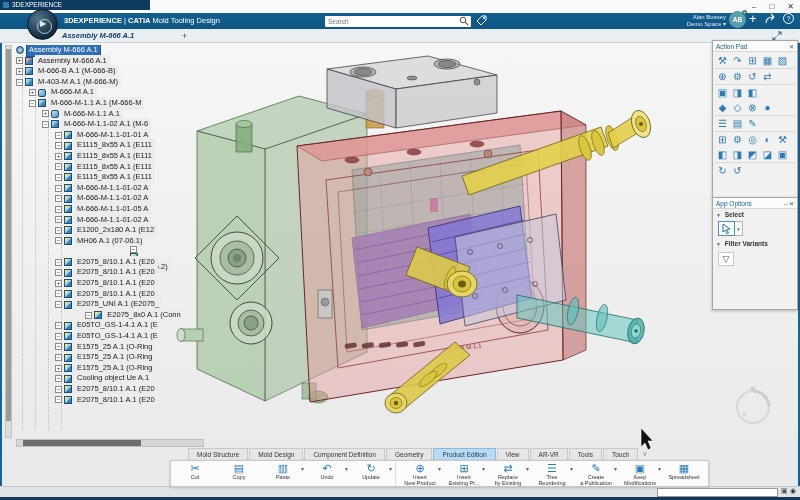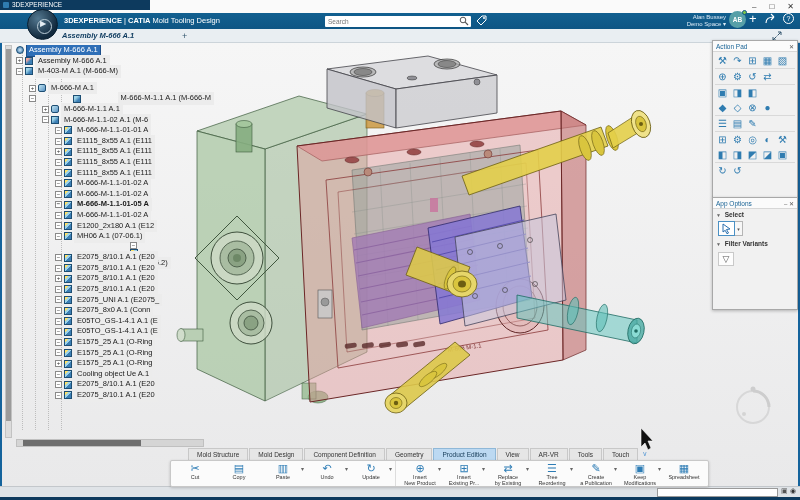--- a/index.html
+++ b/index.html
@@ -319,30 +319,35 @@
     <div class="trow sel" style="padding-left: 2px;">
       <span class="ticon root"></span>
       <span class="tlabel">Assembly M-666 A.1</span>
     </div>
     <div class="trow" style="padding-left: 2px;">
       <span class="exp">+</span>
       <span class="ticon assembly"></span>
       <span class="tlabel">Assembly M-666 A.1</span>
     </div>
     <div class="trow" style="padding-left: 2px;">
+      <span class="exp">+</span>
+      <span class="ticon product"></span>
+      <span class="tlabel">M-666-B A.1 (M-666-B)</span>
+    </div>
+    <div class="trow" style="padding-left: 2px;">
       <span class="exp">−</span>
       <span class="ticon product"></span>
       <span class="tlabel">M-403-M A.1 (M-666-M)</span>
     </div>
-    <div class="trow" style="padding-left: 15px; margin-top: 6px;">
+    <div class="trow" style="padding-left: 15px;">
       <span class="exp">+</span>
       <span class="ticon part"></span>
       <span class="tlabel">M-666-M A.1</span>
     </div>
-    <div class="trow" style="padding-left: 15px; justify-content: space-between;">
+    <div class="trow" style="padding-left: 15px;">
       <span class="exp">−</span>
       <span class="ticon product"></span>
       <span class="tlabel">M-666-M-1.1 A.1 (M-666-M</span>
     </div>
     <div class="trow" style="padding-left: 28px;">
       <span class="exp">+</span>
       <span class="ticon part"></span>
       <span class="tlabel">M-666-M-1.1 A.1</span>
     </div>
     <div class="trow" style="padding-left: 28px;">
@@ -378,21 +383,21 @@
     <div class="trow" style="padding-left: 41px;">
       <span class="exp">−</span>
       <span class="ticon component"></span>
       <span class="tlabel">M-666-M-1.1-01-02 A</span>
     </div>
     <div class="trow" style="padding-left: 41px;">
       <span class="exp">−</span>
       <span class="ticon component"></span>
       <span class="tlabel">M-666-M-1.1-01-02 A</span>
     </div>
-    <div class="trow" style="padding-left: 41px; font-weight: bold;">
+    <div class="trow" style="padding-left: 41px;">
       <span class="exp">−</span>
       <span class="ticon component"></span>
       <span class="tlabel">M-666-M-1.1-01-05 A</span>
     </div>
     <div class="trow" style="padding-left: 41px;">
       <span class="exp">−</span>
       <span class="ticon component"></span>
       <span class="tlabel">M-666-M-1.1-01-02 A</span>
     </div>
     <div class="trow" style="padding-left: 41px;">
@@ -428,21 +433,21 @@
     <div class="trow" style="padding-left: 41px;">
       <span class="exp">−</span>
       <span class="ticon component"></span>
       <span class="tlabel">E2075_8/10.1 A.1 (E20</span>
     </div>
     <div class="trow" style="padding-left: 41px;">
       <span class="exp">−</span>
       <span class="ticon component"></span>
       <span class="tlabel">E2075_UNI A.1 (E2075_</span>
     </div>
-    <div class="trow" style="padding-left: 41px;">
+    <div class="trow" style="padding-left: 41px; justify-content: center;">
       <span class="exp">−</span>
       <span class="ticon component"></span>
       <span class="tlabel">E2075_8x0 A.1 (Conn</span>
     </div>
     <div class="trow" style="padding-left: 41px;">
       <span class="exp">−</span>
       <span class="ticon component"></span>
       <span class="tlabel">E05TO_GS-1-4.1 A.1 (E</span>
     </div>
     <div class="trow" style="padding-left: 41px;">

